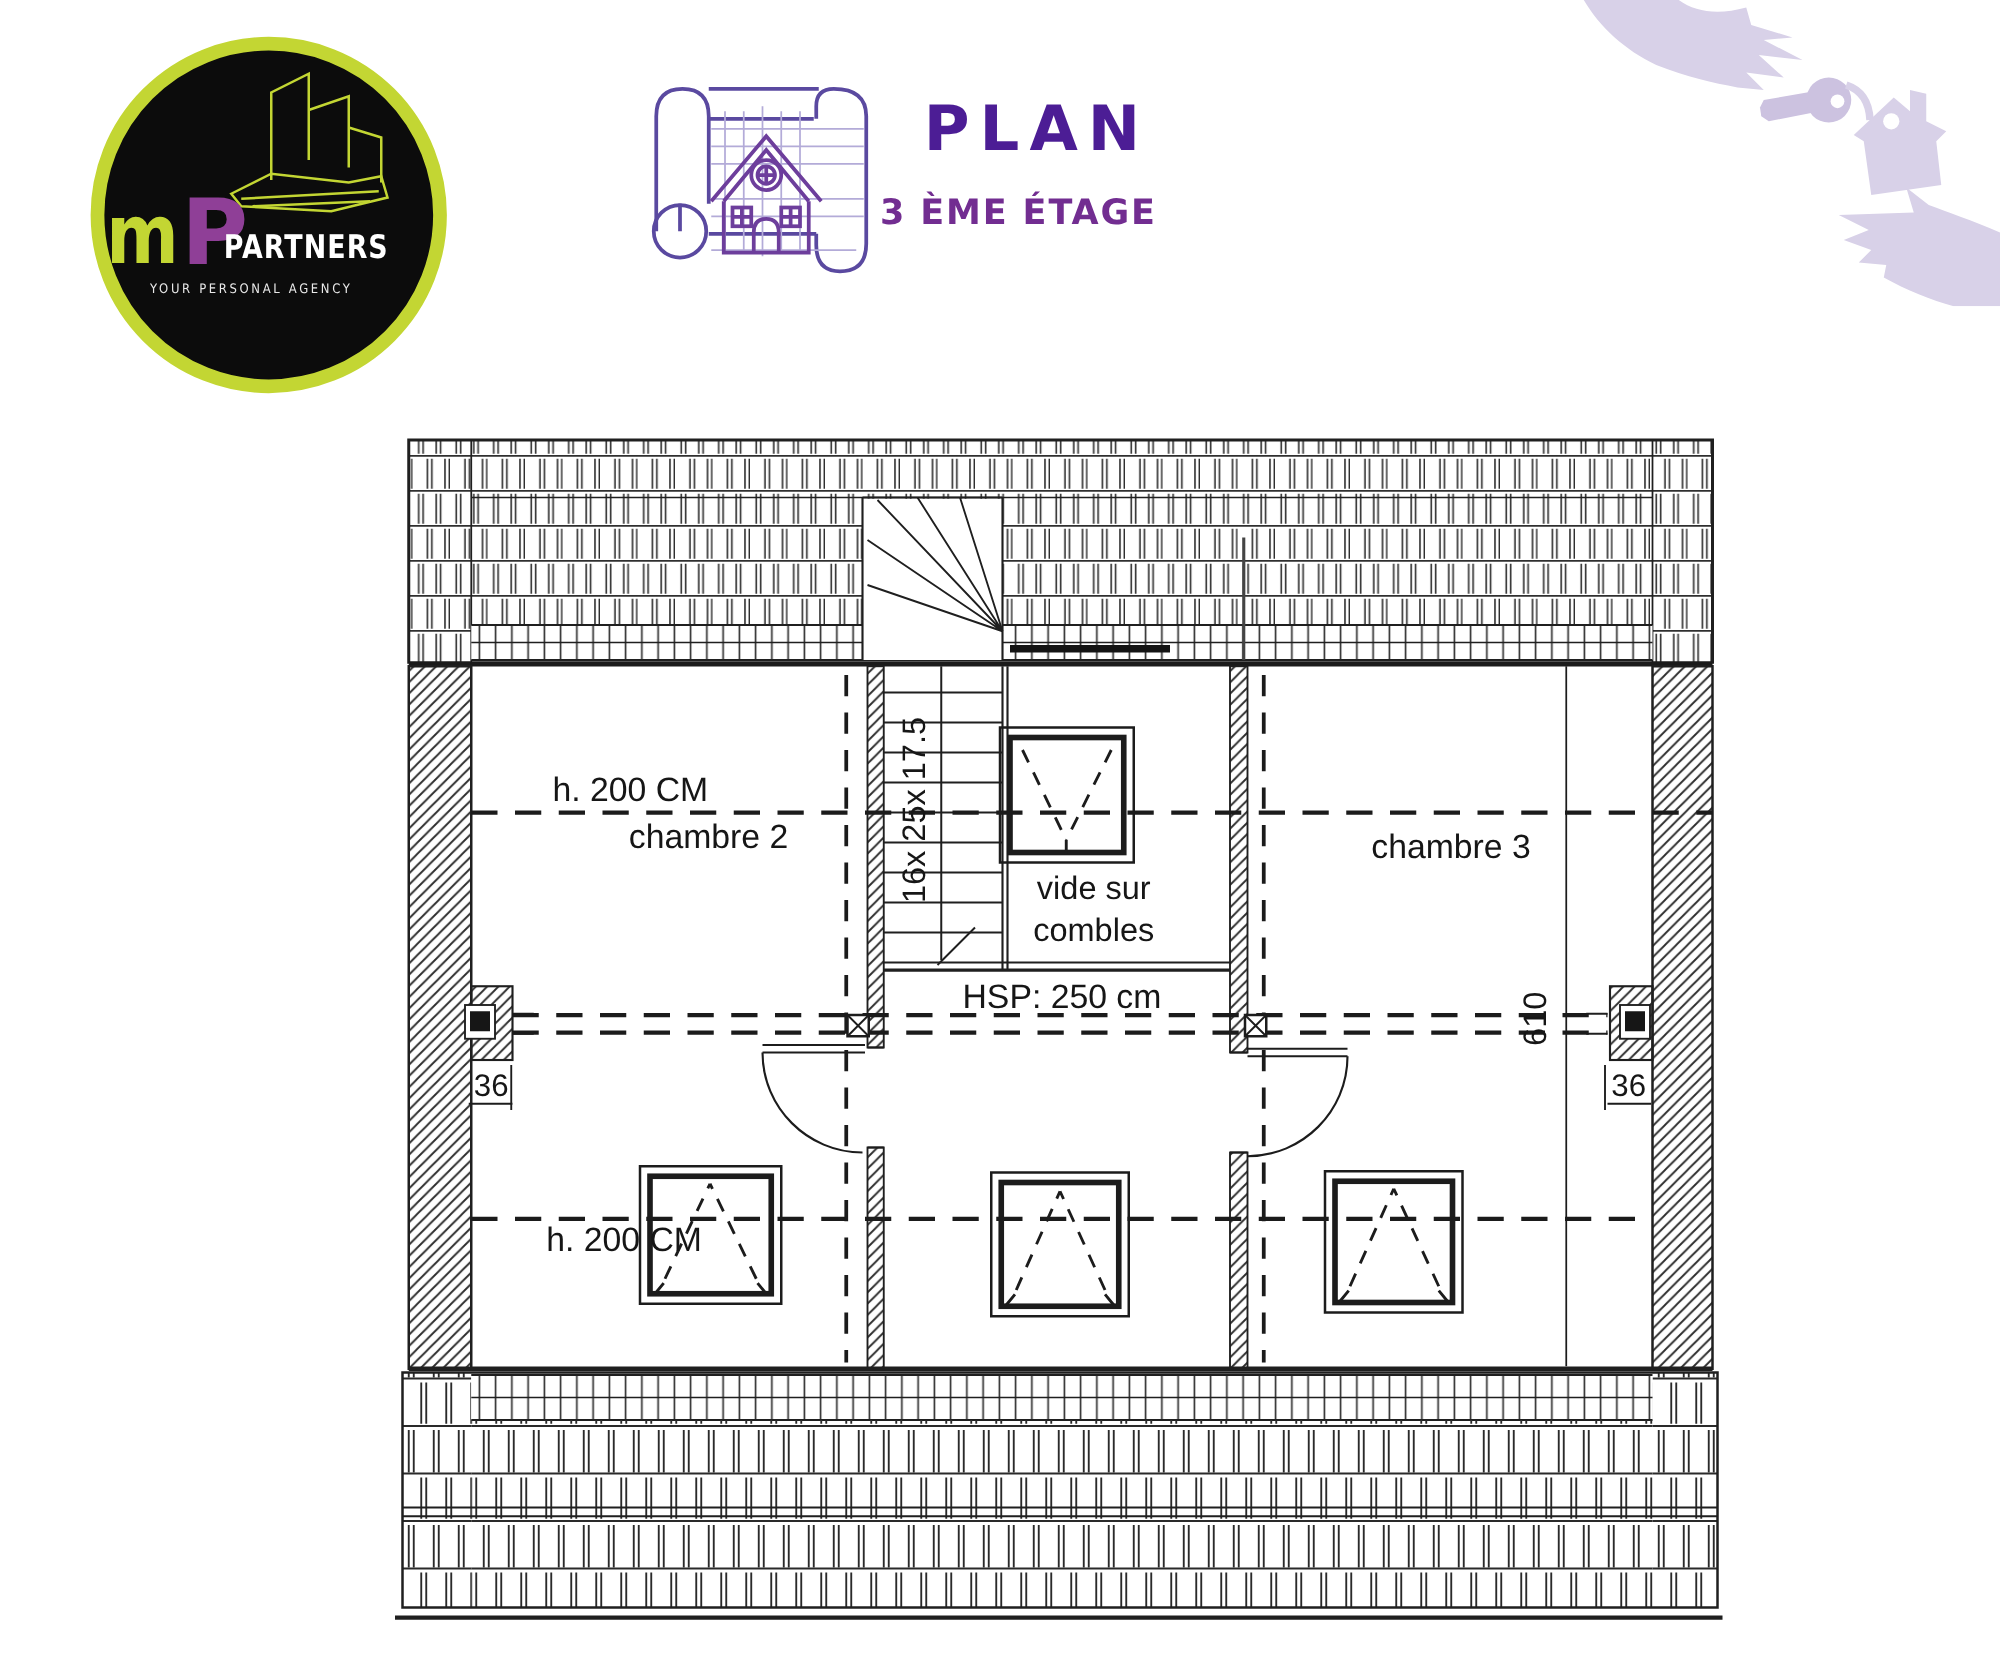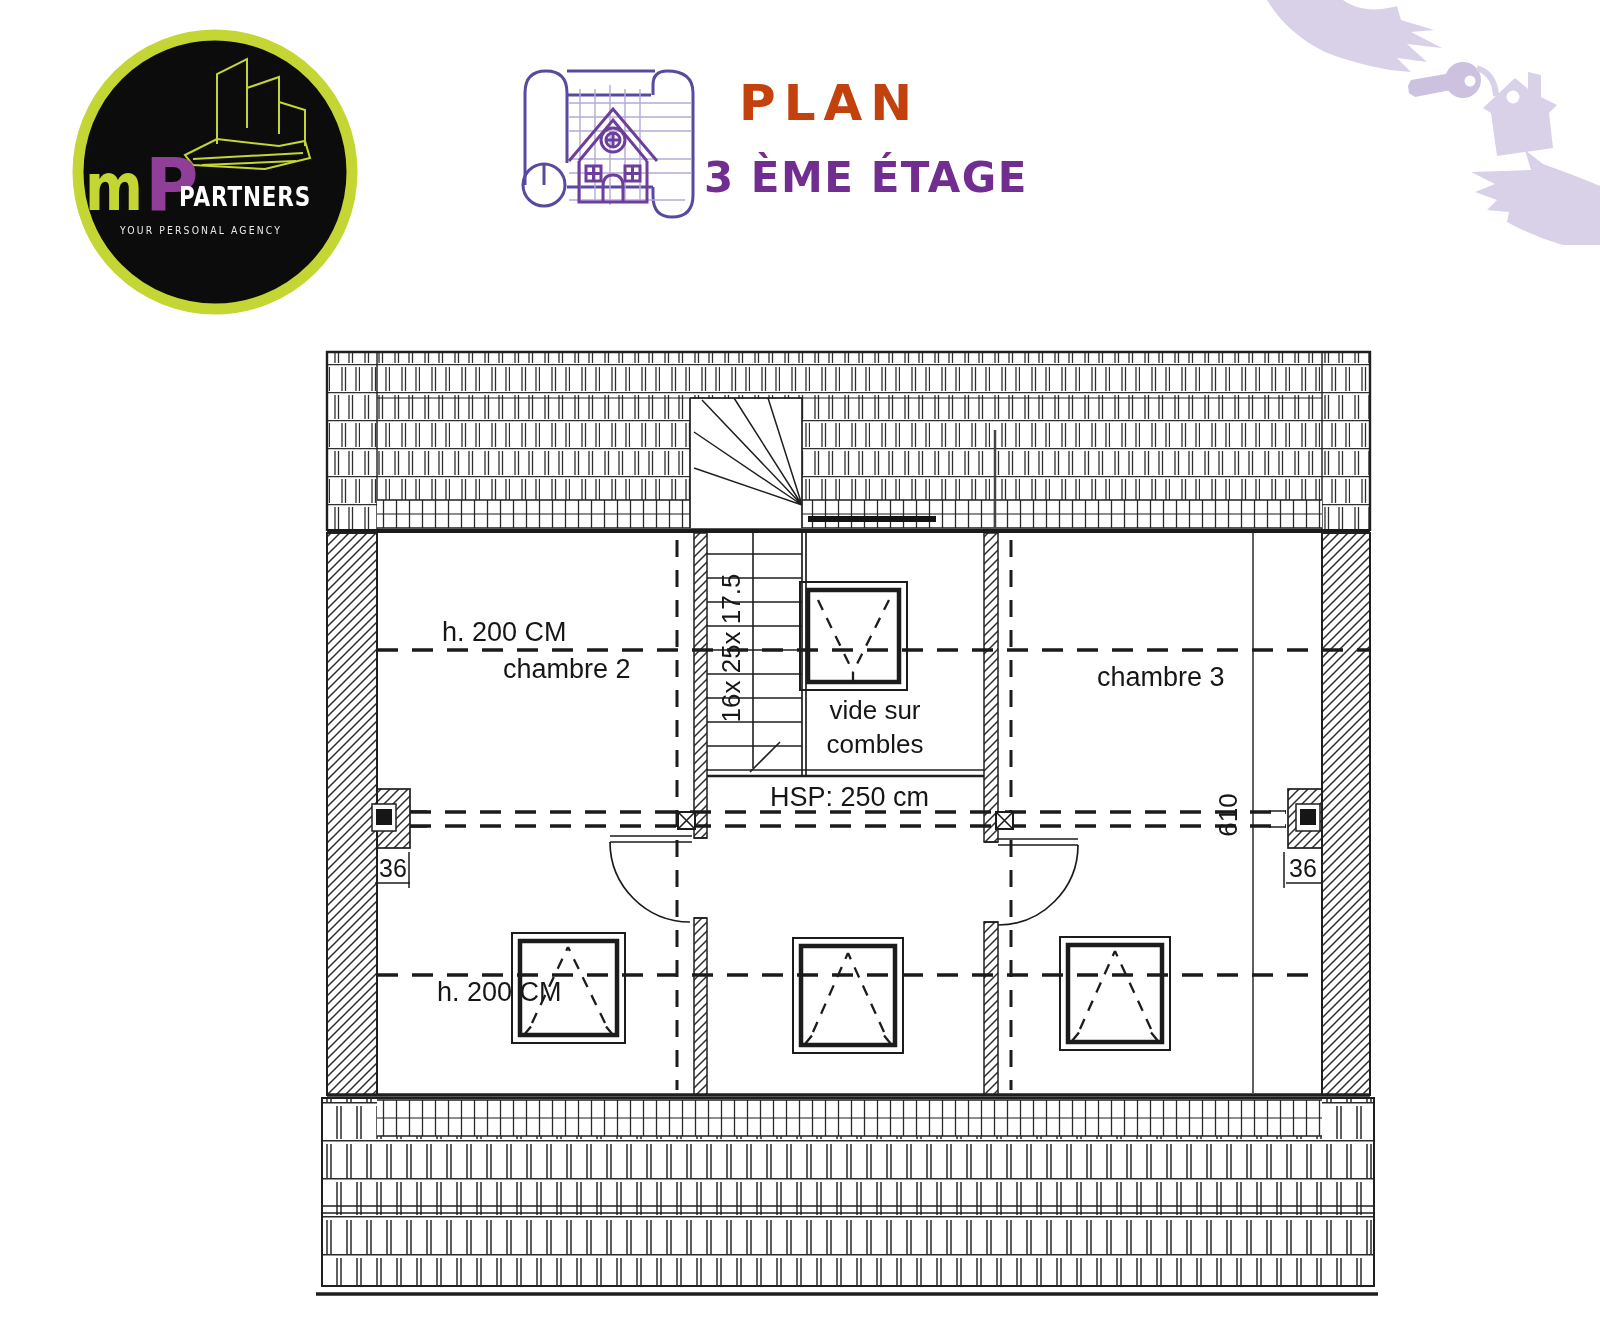--- a/index.html
+++ b/index.html
@@ -1,21 +1,21 @@
 <!DOCTYPE html>
 <html><head>
 <meta charset="utf-8">
 <style>
   html,body { margin:0; padding:0; background:#ffffff; }
   .page { position:relative; width:1600px; height:1341px; background:#ffffff; overflow:hidden;
           font-family:"DejaVu Sans", sans-serif; }
   .abs { position:absolute; }
   .plan-title    { position:absolute; left:739px; top:74px;  font-weight:bold; font-size:50px;
-                   letter-spacing:8px;   color:#c2410c; font-family:"DejaVu Sans",sans-serif; }
-  .plan-subtitle { position:absolute; left:704px; top:153px; font-weight:bold; font-size:42px;
+                   letter-spacing:8px;   color:#4c1d95; font-family:"DejaVu Sans",sans-serif; }
+  .plan-subtitle { position:absolute; left:704px; top:153px; font-weight:bold; font-size:28px;
                    letter-spacing:1.5px; color:#722d91; font-family:"DejaVu Sans",sans-serif; }
   .plan-label    { font-family:"Liberation Sans", sans-serif; fill:#161616; }
   svg text { user-select:none; }
 </style>
 </head>
 <body>
 
 <div class="page">
 
   <svg class="abs" style="left:65px; top:22px;" width="300" height="300" viewBox="0 0 300 300">

